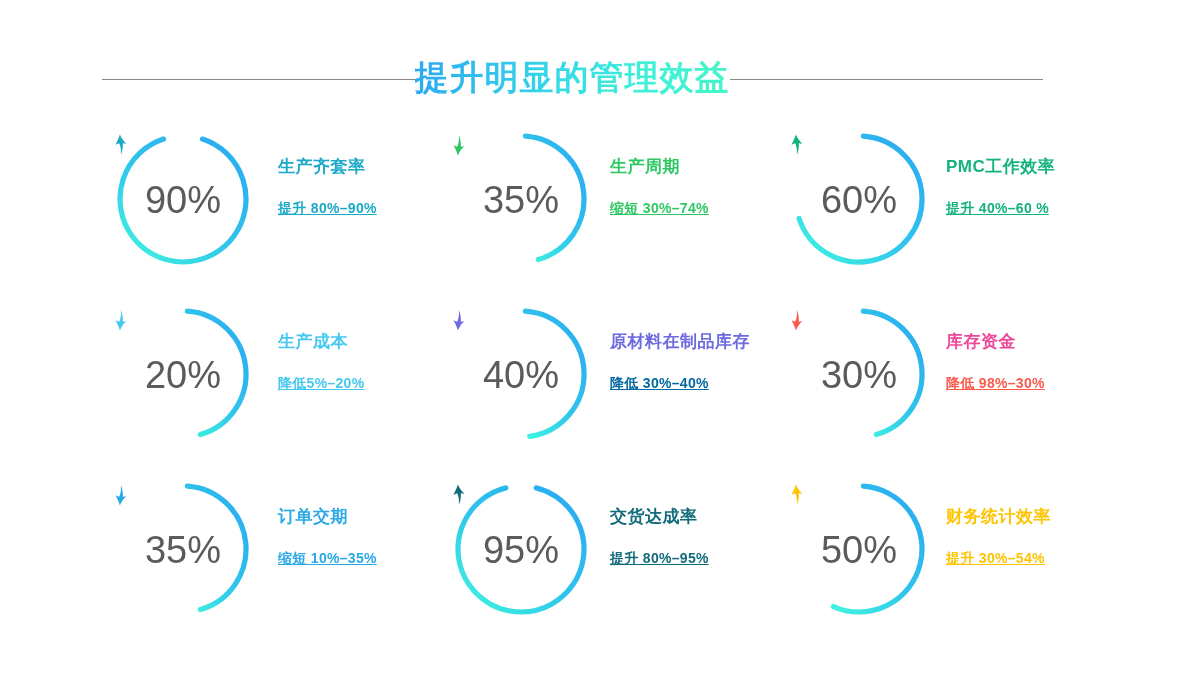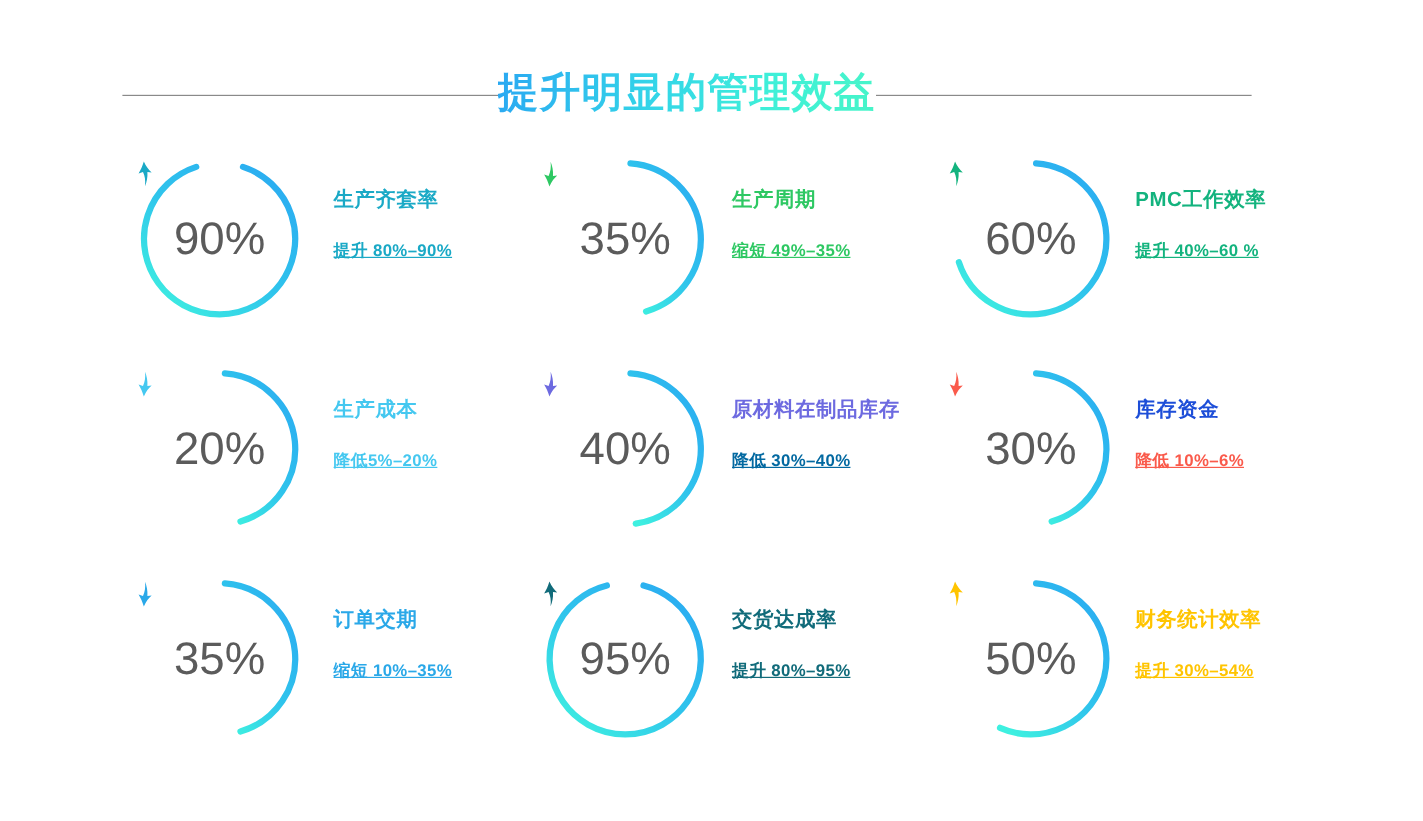--- a/index.html
+++ b/index.html
@@ -179,21 +179,21 @@
       </svg>
       <div class="gauge-center">
         <div class="gauge-value">35%</div>
         <svg class="gauge-arrow" viewBox="0 0 25 26">
           <path d="M11.2 24.8 C13.4 20.0 15.6 17.0 18.6 14.4 L14.6 15.0 C14.9 9.8 14.0 5.8 12.3 1.5 C12.9 7.0 12.2 11.2 10.4 14.9 L6.2 13.4 C8.2 16.8 9.9 20.4 11.2 24.8 Z" fill="#2ec863"></path>
         </svg>
       </div>
     </div>
     <div class="info">
       <div class="info-title" style="color:#2ec863">生产周期</div>
-      <div class="info-sub" style="color:#2ec863">缩短 49%–35%</div>
+      <div class="info-sub" style="color:#2ec863">缩短 30%–74%</div>
     </div>
   </div>
     <div class="cell c2">
     <div class="gauge">
       <svg viewBox="0 0 146 146" width="146" height="146" aria-hidden="true">
         <defs>
           <linearGradient id="grad-2" x1="1" y1="0" x2="0.12" y2="1">
             <stop offset="0%" stop-color="#2aa8f2"></stop>
             <stop offset="55%" stop-color="#2fc4ec"></stop>
             <stop offset="100%" stop-color="#3ef0e0"></stop>
@@ -274,22 +274,22 @@
         <path d="M 77.39 10.15 A 63 63 0 0 1 90.37 133.56" fill="none" stroke="url(#grad-5)" stroke-width="5.2" stroke-linecap="round"></path>
       </svg>
       <div class="gauge-center">
         <div class="gauge-value">30%</div>
         <svg class="gauge-arrow" viewBox="0 0 25 26">
           <path d="M11.2 24.8 C13.4 20.0 15.6 17.0 18.6 14.4 L14.6 15.0 C14.9 9.8 14.0 5.8 12.3 1.5 C12.9 7.0 12.2 11.2 10.4 14.9 L6.2 13.4 C8.2 16.8 9.9 20.4 11.2 24.8 Z" fill="#fa5a4b"></path>
         </svg>
       </div>
     </div>
     <div class="info">
-      <div class="info-title" style="color:#1d4ed8">库存资金</div>
-      <div class="info-sub" style="color:#fa5a4b">降低 10%–6%</div>
+      <div class="info-title" style="color:#ec4899">库存资金</div>
+      <div class="info-sub" style="color:#fa5a4b">降低 98%–30%</div>
     </div>
   </div>
     <div class="cell c6">
     <div class="gauge">
       <svg viewBox="0 0 146 146" width="146" height="146" aria-hidden="true">
         <defs>
           <linearGradient id="grad-6" x1="1" y1="0" x2="0.12" y2="1">
             <stop offset="0%" stop-color="#2aa8f2"></stop>
             <stop offset="55%" stop-color="#2fc4ec"></stop>
             <stop offset="100%" stop-color="#3ef0e0"></stop>

